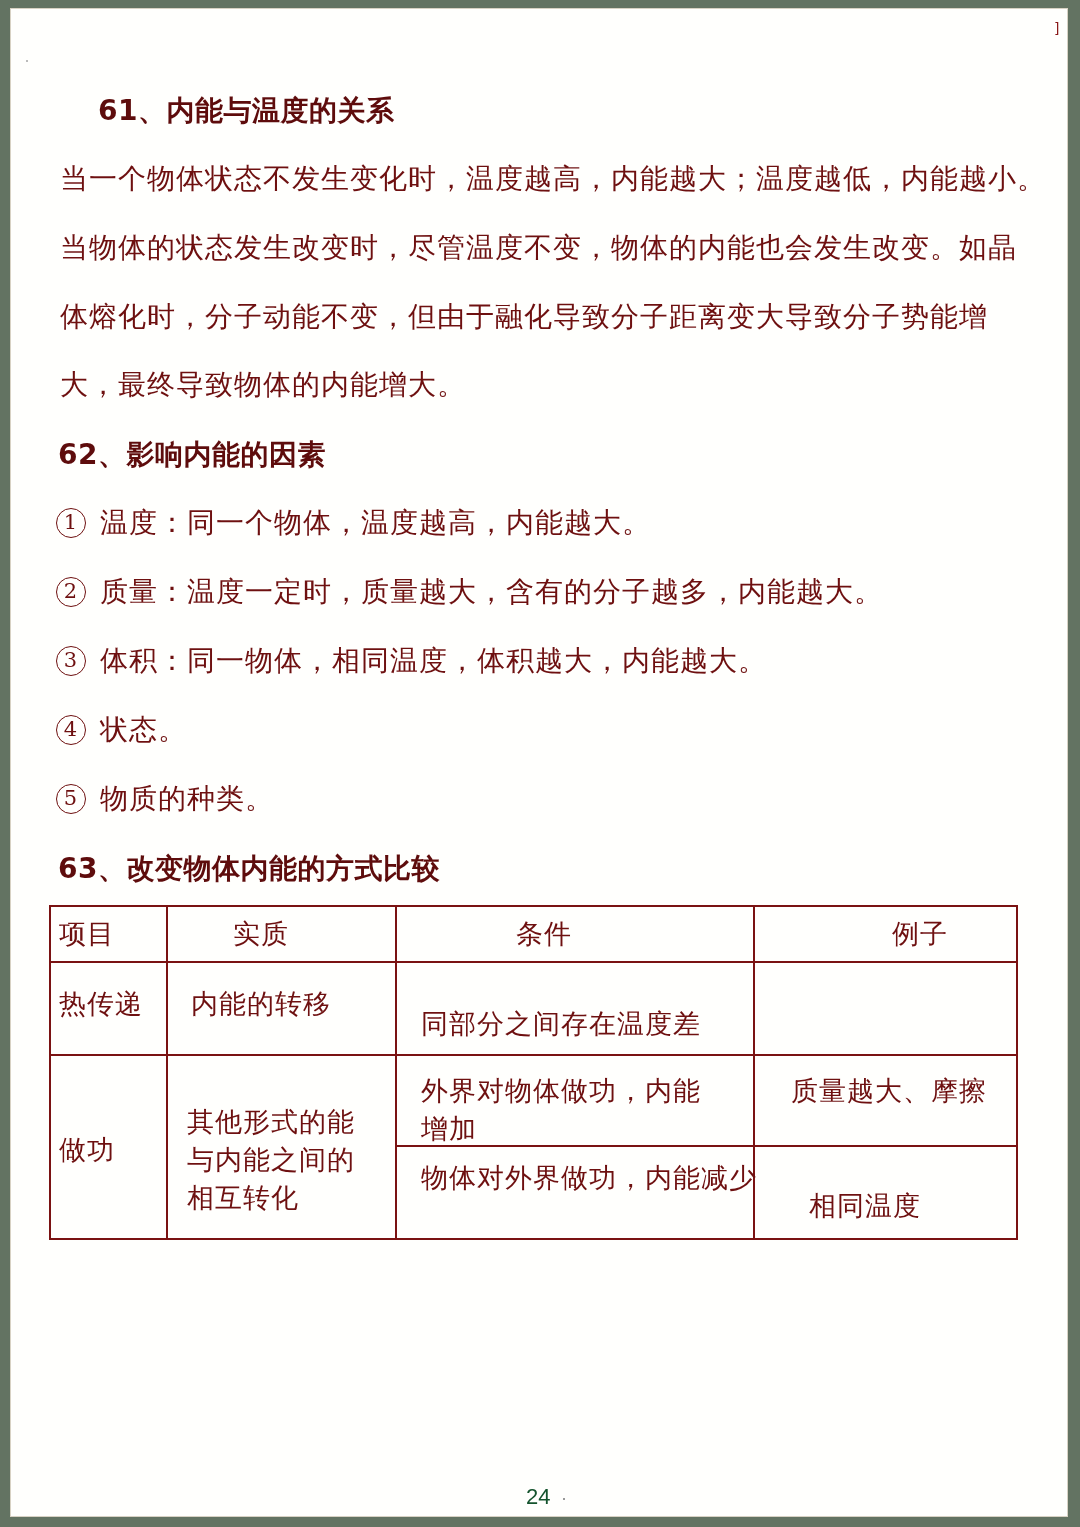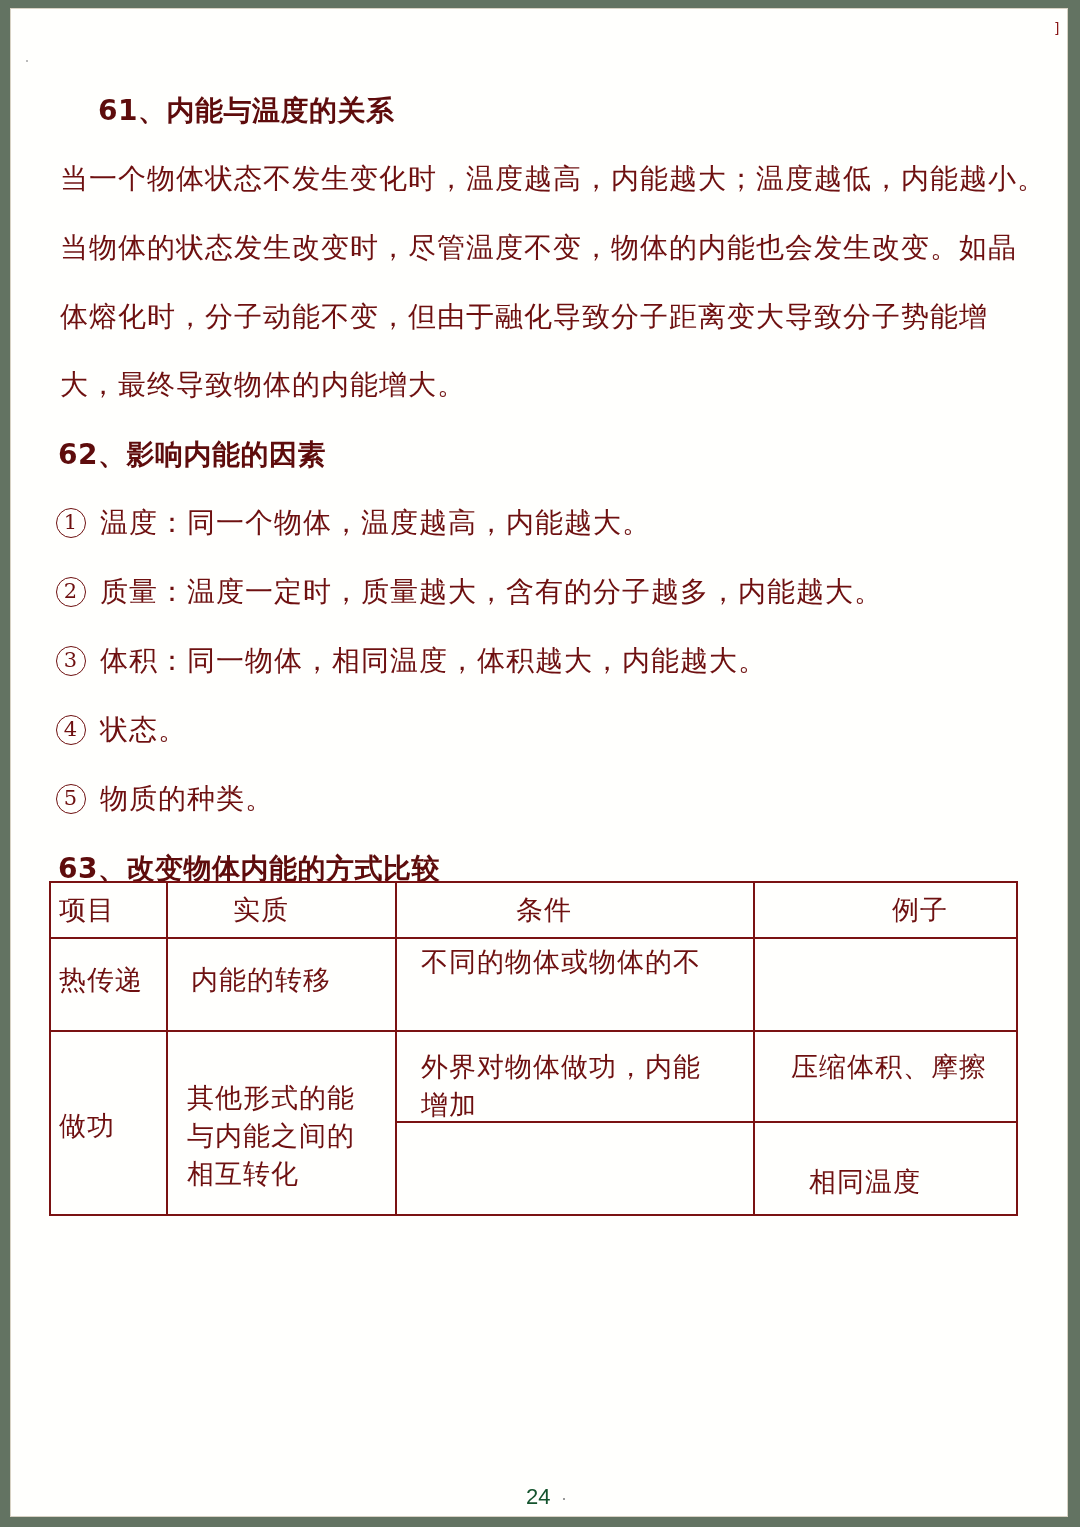--- a/index.html
+++ b/index.html
@@ -77,21 +77,21 @@
       line-height: 30px;
       text-align: center;
       margin-right: 14px;
       box-sizing: border-box;
       line-height: 27px;
     }
     
     .tbl {
       position: absolute;
       left: 39px;
-      top: 873px;
+      top: 897px;
       width: 969px;
       height: 397px;
     }
     .tbl .line {
       position: absolute;
       background: #7a1212;
     }
     .cell-text {
       position: absolute;
       font-size: 27px;
@@ -170,29 +170,30 @@
     <div class="line" style="left:704px; top:0; width:2px; height:335px;"></div>
     <div class="line" style="left:967px; top:0; width:2px; height:335px;"></div>
 
     <div class="cell-text" style="left:10px; top:10px;">项目</div>
     <div class="cell-text" style="left:184px; top:10px;">实质</div>
     <div class="cell-text" style="left:467px; top:10px;">条件</div>
     <div class="cell-text" style="left:795px; top:10px;margin-left:48px;">例子</div>
 
     <div class="cell-text" style="left:10px; top:80px;">热传递</div>
     <div class="cell-text" style="left:142px; top:80px;">内能的转移</div>
-    <div class="cell-text" style="left:372px; top:62px;">不同的物体或物体的不</div>
+    <div class="cell-text" style="left:372px; top:100px;">同部分之间存在温度差</div>
 
     <div class="cell-text" style="left:10px; top:226px;">做功</div>
     <div class="cell-text" style="left:138px; top:198px;">其他形式的能</div>
     <div class="cell-text" style="left:138px; top:236px;">与内能之间的</div>
     <div class="cell-text" style="left:138px; top:274px;">相互转化</div>
 
     <div class="cell-text" style="left:372px; top:167px;">外界对物体做功，内能</div>
     <div class="cell-text" style="left:372px; top:205px;">增加</div>
-    <div class="cell-text" style="left:742px; top:167px;">压缩体积、摩擦</div>
+    <div class="cell-text" style="left:742px; top:167px;">质量越大、摩擦</div>
 
+    <div class="cell-text" style="left:372px; top:254px;">物体对外界做功，内能减少</div>
     <div class="cell-text" style="left:760px; top:282px;">相同温度</div>
   </div>
 
   <span class="page-num">24</span>
   <span class="page-num-dot"></span>
 </div>
 
 </body></html>

